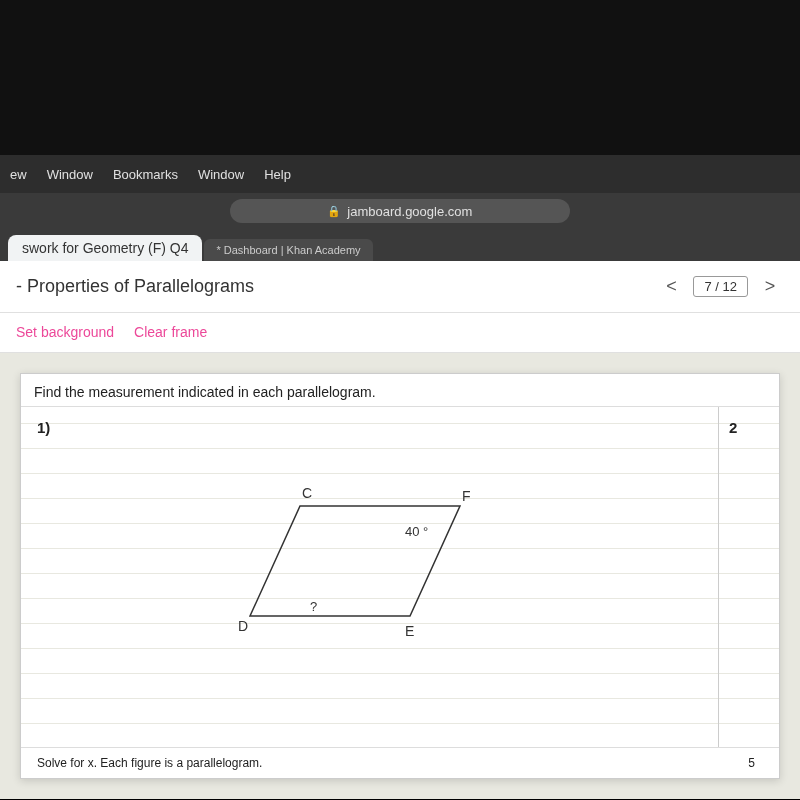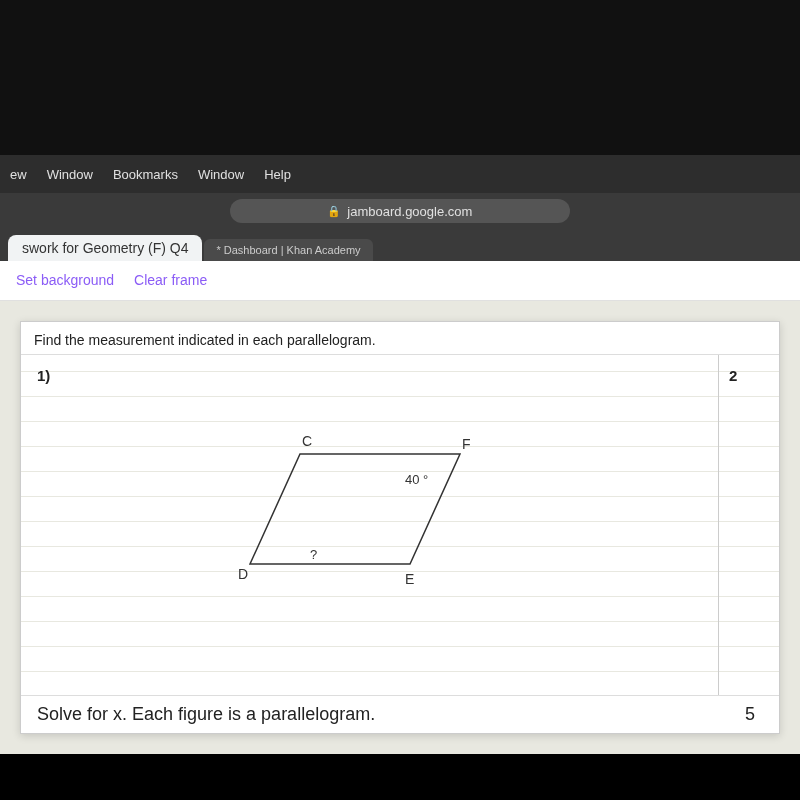--- a/index.html
+++ b/index.html
@@ -176,21 +176,21 @@
       background: #fff;
       display: flex;
       align-items: center;
       padding: 0 16px;
       gap: 20px;
       border-bottom: 1px solid #e0e0e0;
     }
 
     .frame-action-btn {
       font-size: 14px;
-      color: #8b5cf6;
+      color: #ec4899;
       cursor: pointer;
       padding: 4px 0;
       border-bottom: 2px solid transparent;
     }
 
     
     .worksheet-area {
       background: #e8e8e0;
       padding: 20px;
       width: 100%;
@@ -251,21 +251,21 @@
       position: relative;
       margin: 10px auto;
       width: 280px;
       height: 200px;
     }
 
     .worksheet-footer {
       background: #fff;
       padding: 8px 16px;
       border-top: 1px solid #ddd;
-      font-size: 18px;
+      font-size: 12px;
       color: #222;
     }
 
     .cell-2-num {
       font-size: 15px;
       font-weight: bold;
       color: #222;
     }
 
   </style>
@@ -295,20 +295,28 @@
   <div class="tab">
     <span>swork for Geometry (F) Q4</span>
   </div>
   <div class="tab-secondary">
     <span>* Dashboard | Khan Academy</span>
   </div>
 </div>
 
 <div class="main-content">
 
+  <div class="jamboard-toolbar">
+    <div class="jamboard-title">- Properties of Parallelograms</div>
+    <div class="jamboard-nav">
+      <div class="nav-arrow">&lt;</div>
+      <div class="page-indicator">7 / 12</div>
+      <div class="nav-arrow">&gt;</div>
+    </div>
+  </div>
 
   <div class="frame-actions">
     <div class="frame-action-btn">Set background</div>
     <div class="frame-action-btn">Clear frame</div>
   </div>
 
   <div class="worksheet-area">
     <div class="worksheet-paper">
 
       <div class="worksheet-header">

